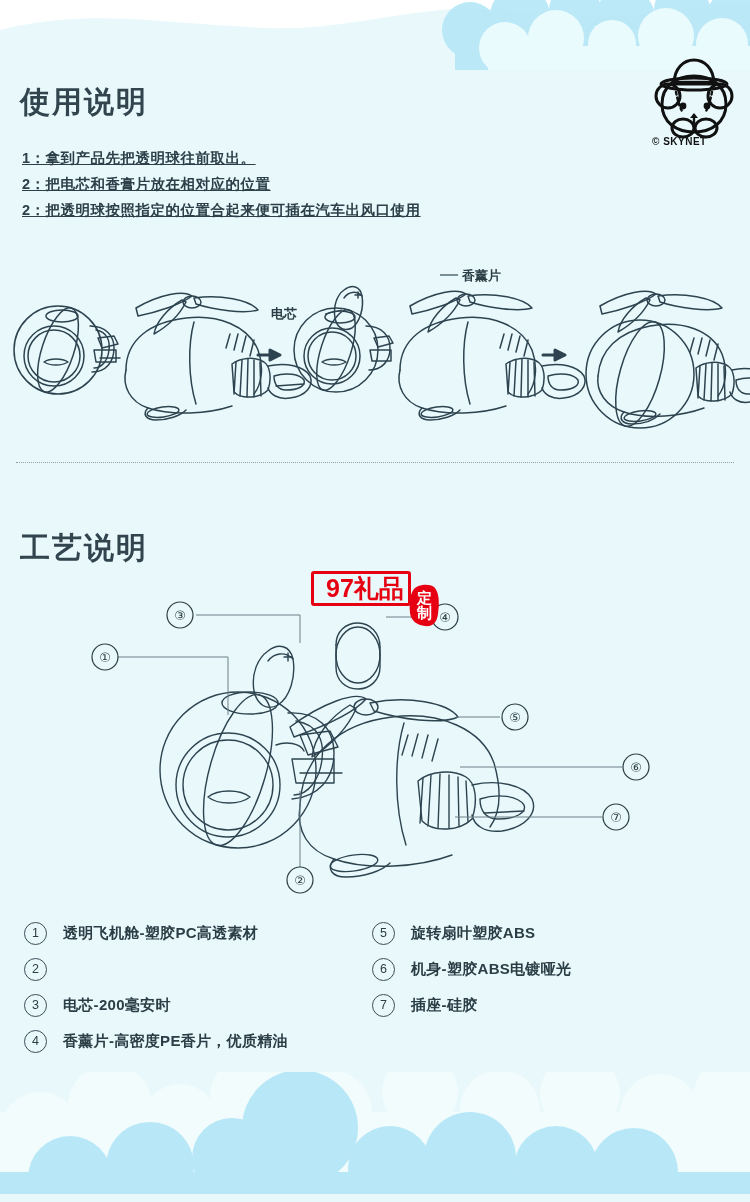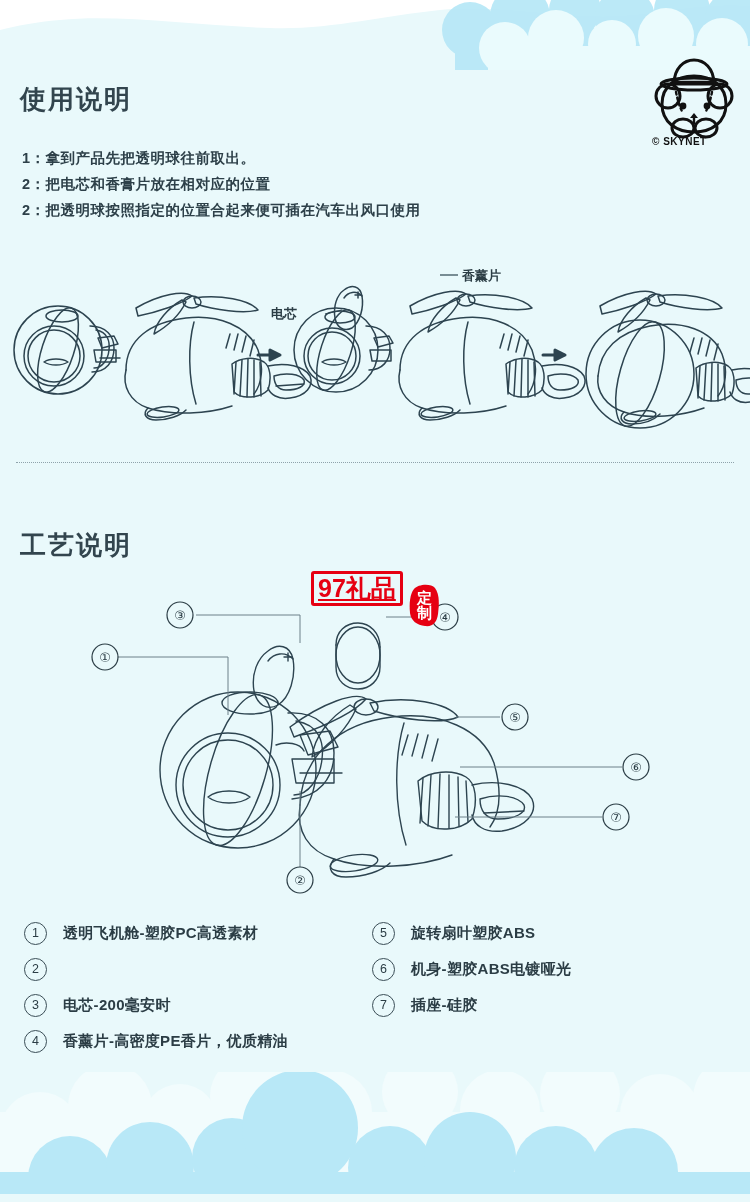--- a/index.html
+++ b/index.html
@@ -13,30 +13,30 @@
   .page{position:absolute;inset:0;}
 
   
   .clouds-top{position:absolute;top:0;left:0;width:750px;height:70px;z-index:0;}
   .clouds-bottom{position:absolute;bottom:0;left:0;width:750px;height:130px;z-index:0;}
 
   
   .content{position:relative;z-index:3;}
 
   .section-title{
-    font-size:26px;font-weight:700;letter-spacing:2px;
+    font-size:30px;font-weight:700;letter-spacing:2px;
     color:#32454e;margin:0;
   }
   #title-use{position:absolute;left:20px;top:82px;}
   #title-craft{position:absolute;left:20px;top:528px;}
 
   .steps{position:absolute;left:22px;top:145px;}
   .step-line{
     font-size:14.5px;font-weight:700;line-height:26px;
-    color:#2d4049;letter-spacing:.5px;white-space:nowrap;
+    color:#2d4049;letter-spacing:.5px;white-space:nowrap;text-decoration:underline;
   }
 
   
   .logo{position:absolute;right:14px;top:56px;width:84px;height:104px;}
   .logo-cap{
     position:absolute;left:0;bottom:13px;width:84px;text-align:left;
     font-size:10px;font-weight:700;color:#111;letter-spacing:.5px;
   }
 
   
@@ -49,25 +49,24 @@
   .diagram{position:absolute;}
   #diagram-steps{left:0;top:240px;width:750px;height:210px;}
   #diagram-exploded{left:0;top:545px;width:750px;height:365px;}
 
   .callout-num{font-size:13px;font-weight:400;fill:#2b3d45;}
 
   
   .wm-box{
     position:absolute;left:311px;top:571px;z-index:5;
     border:3px solid #e60012;border-radius:3px;
-    padding:0 4px 1px 4px;
+    padding:0 4px 1px 12px;
     font-size:25px;font-weight:700;line-height:28px;
     color:#e60012;letter-spacing:0px;
     background:transparent;
-    text-decoration:underline;
   }
   .wm-seal{
     position:absolute;left:409px;top:583px;z-index:5;
     width:31px;height:44px;
   }
   .wm-seal-text{
     position:absolute;left:0;top:0;width:31px;height:44px;
     display:flex;flex-direction:column;align-items:center;justify-content:center;
     font-size:15px;font-weight:700;color:#fff;line-height:15px;
     letter-spacing:0;

